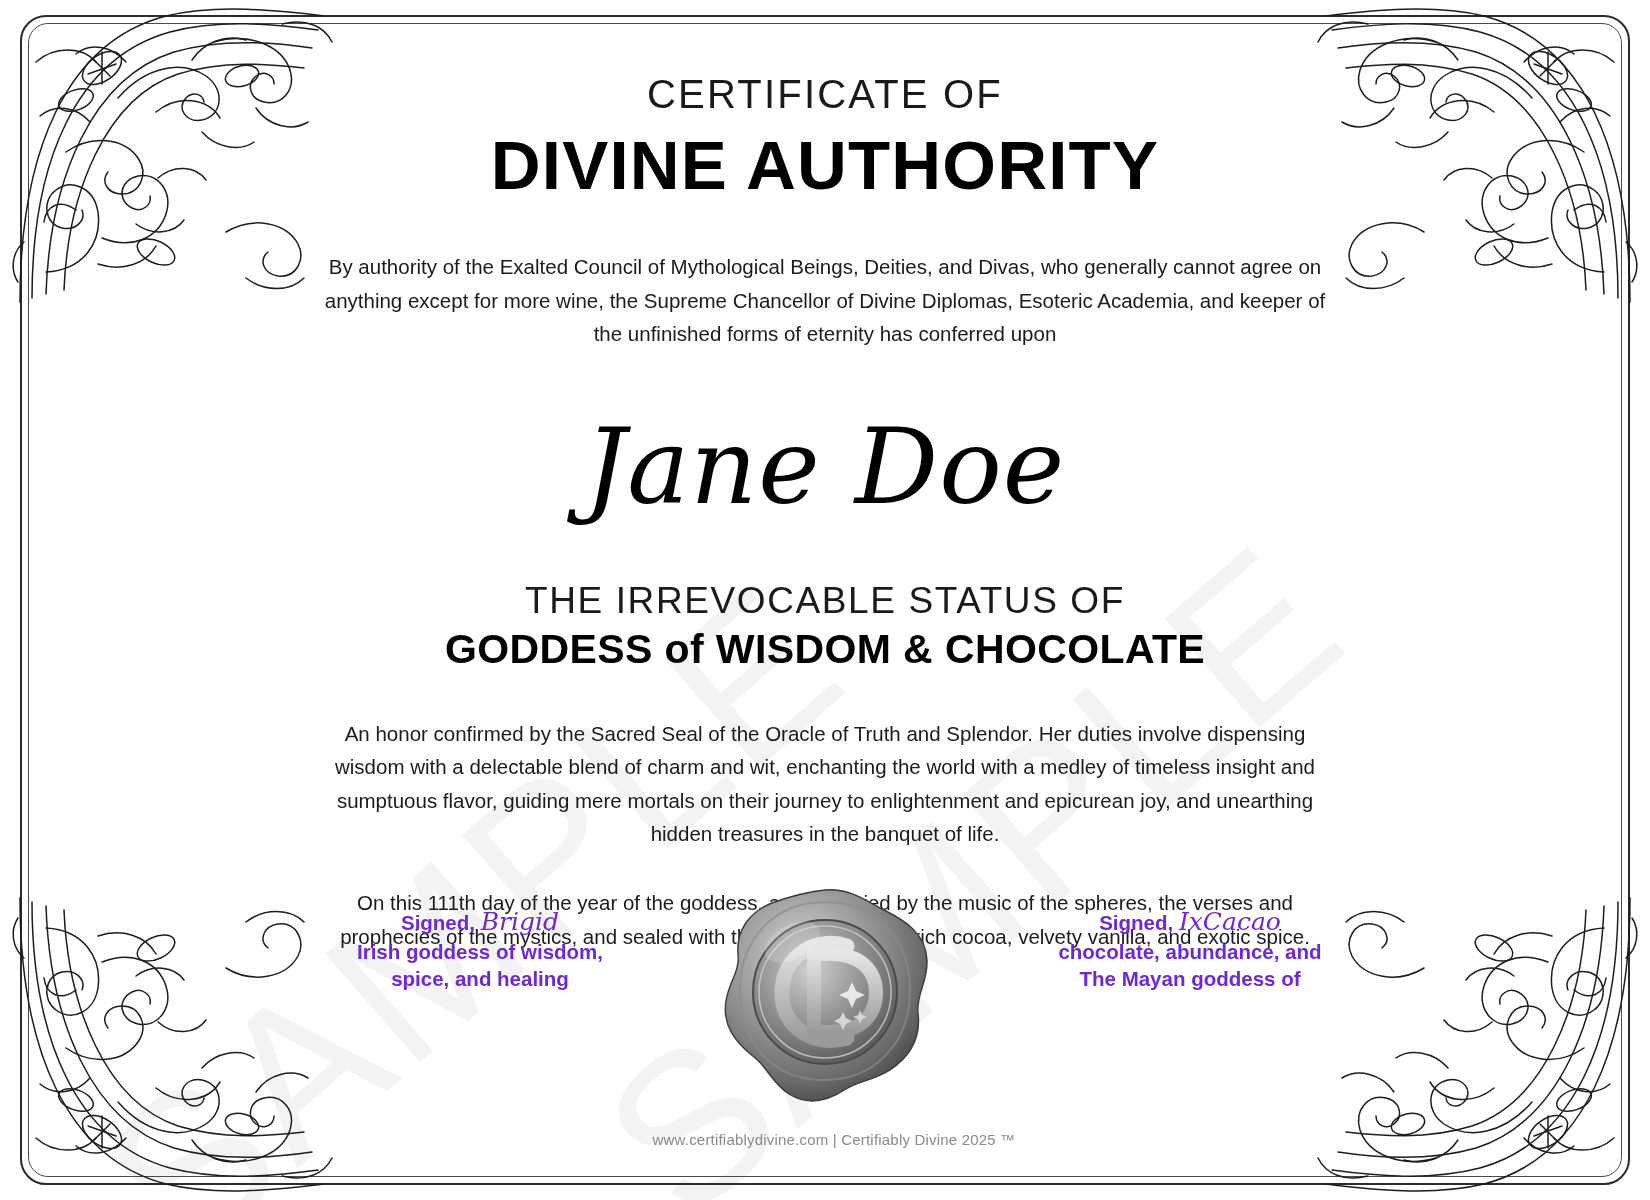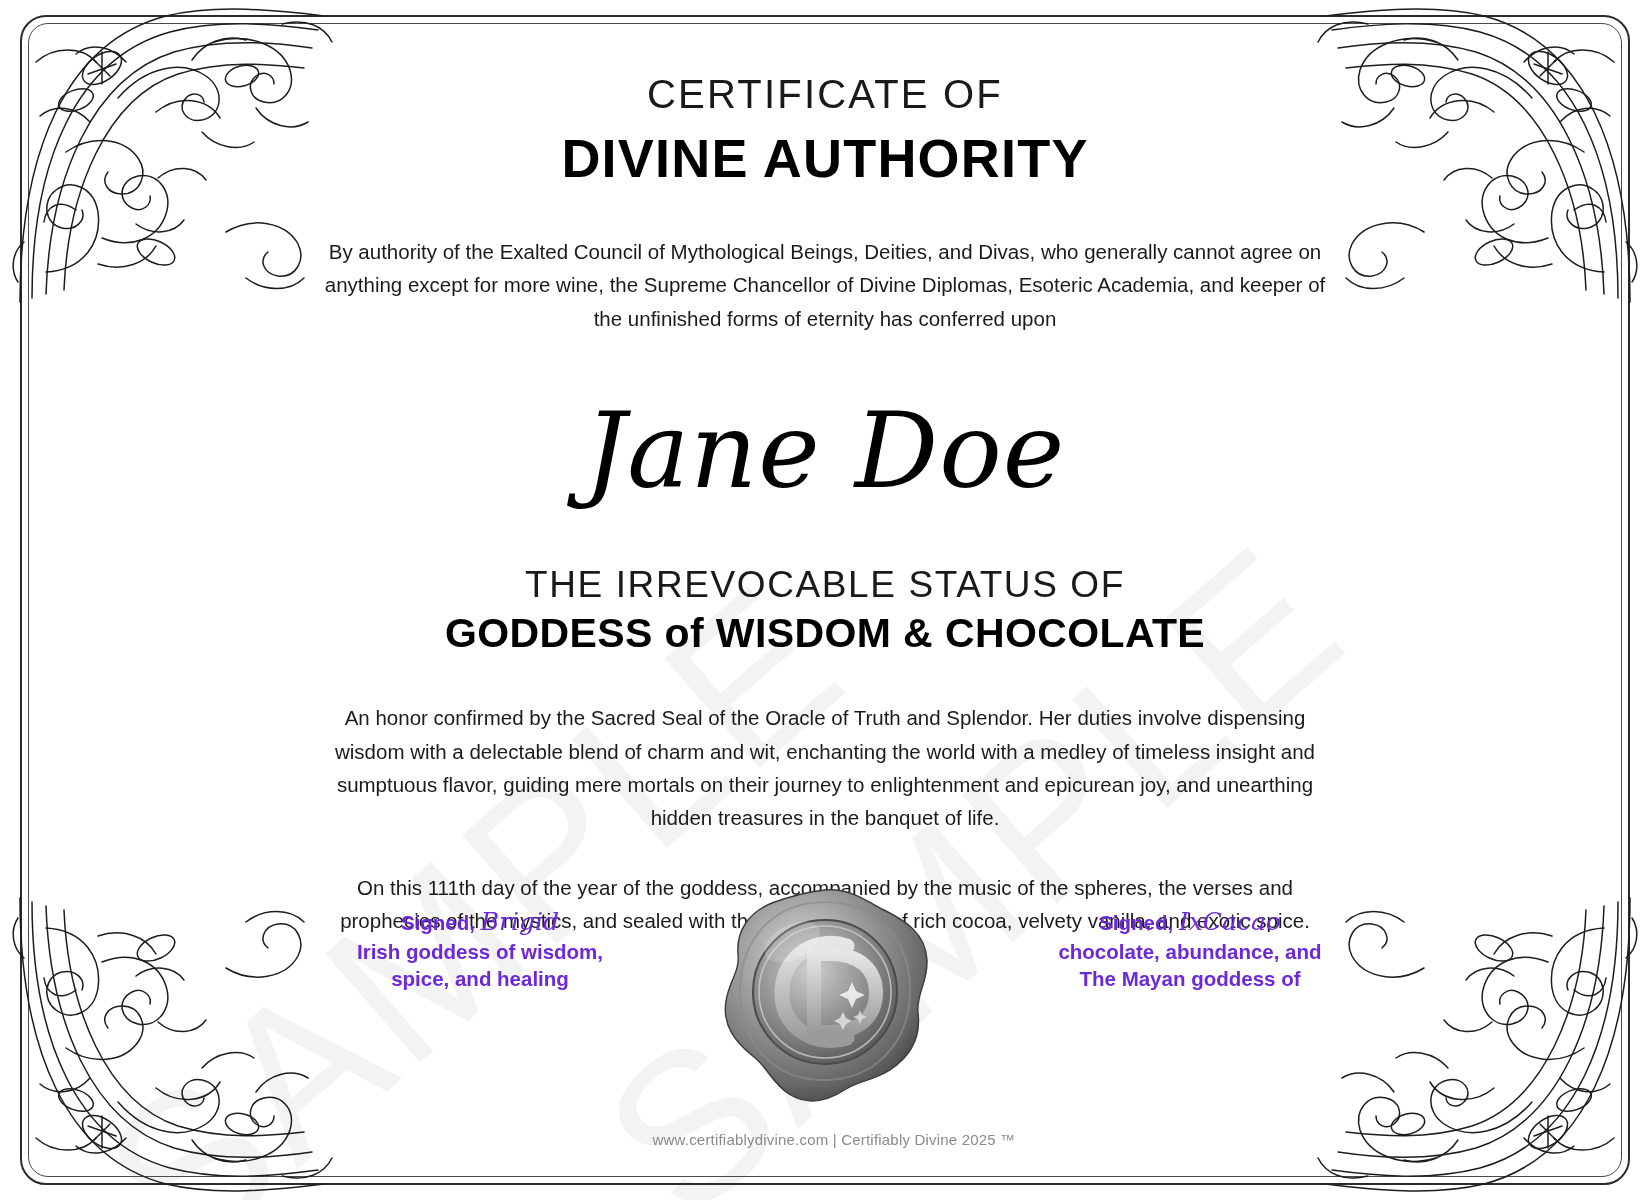--- a/index.html
+++ b/index.html
@@ -101,21 +101,21 @@
 
   .title-small {
     font-size: 40px;
     letter-spacing: 2.2px;
     font-weight: 400;
     color: #1a1a1a;
     line-height: 1.1;
   }
   .title-big {
     margin-top: 14px;
-    font-size: 54px;
+    font-size: 69px;
     font-weight: 700;
     letter-spacing: 1.2px;
     color: #000000;
     line-height: 1.05;
   }
 
   .intro-para {
     margin: 48px auto 0;
     width: 1010px;
     font-size: 20.5px;

